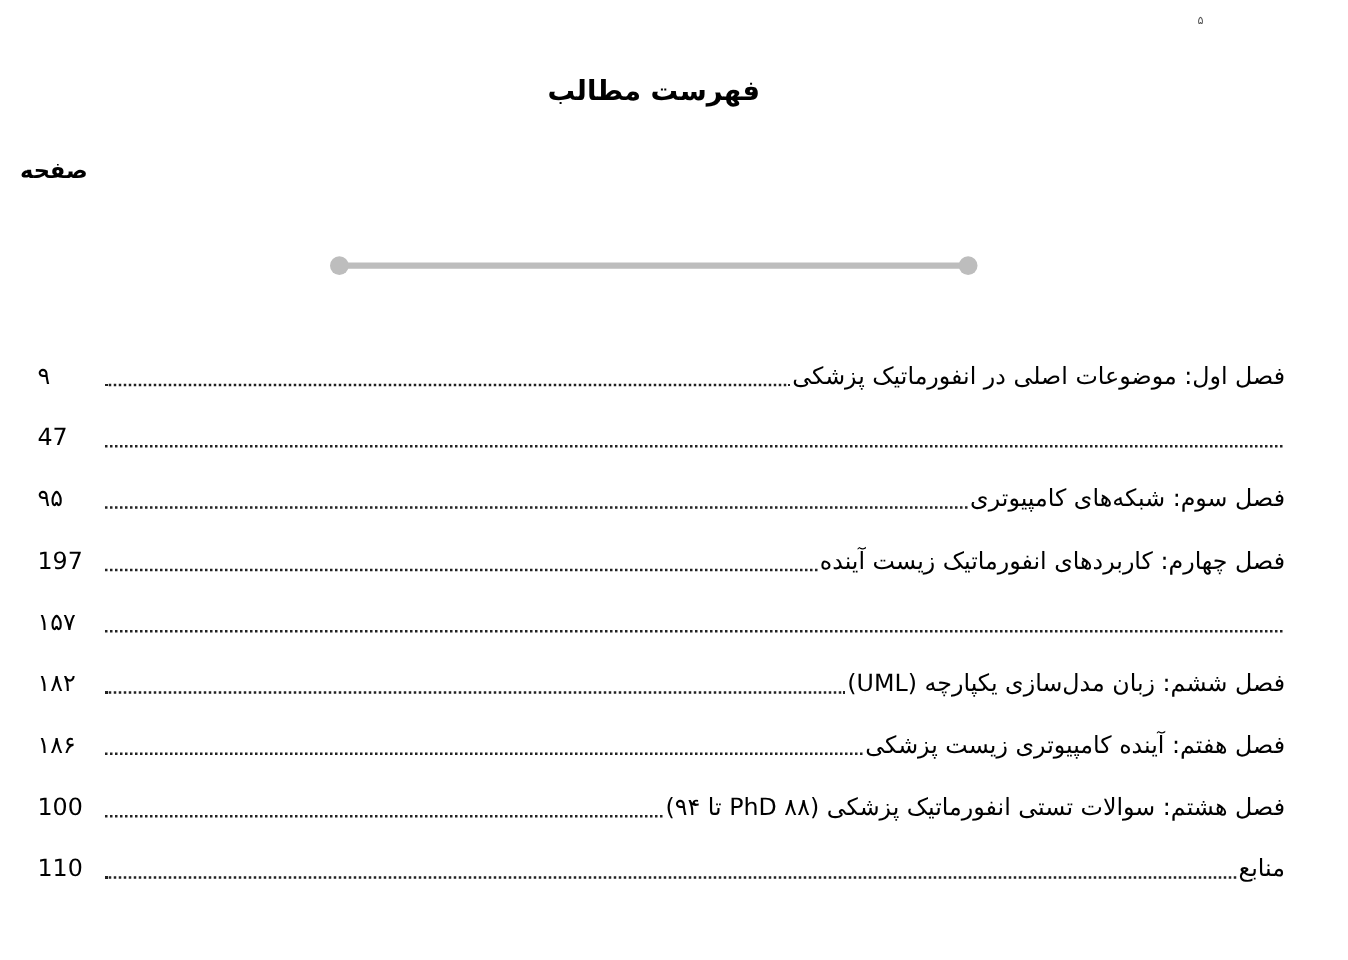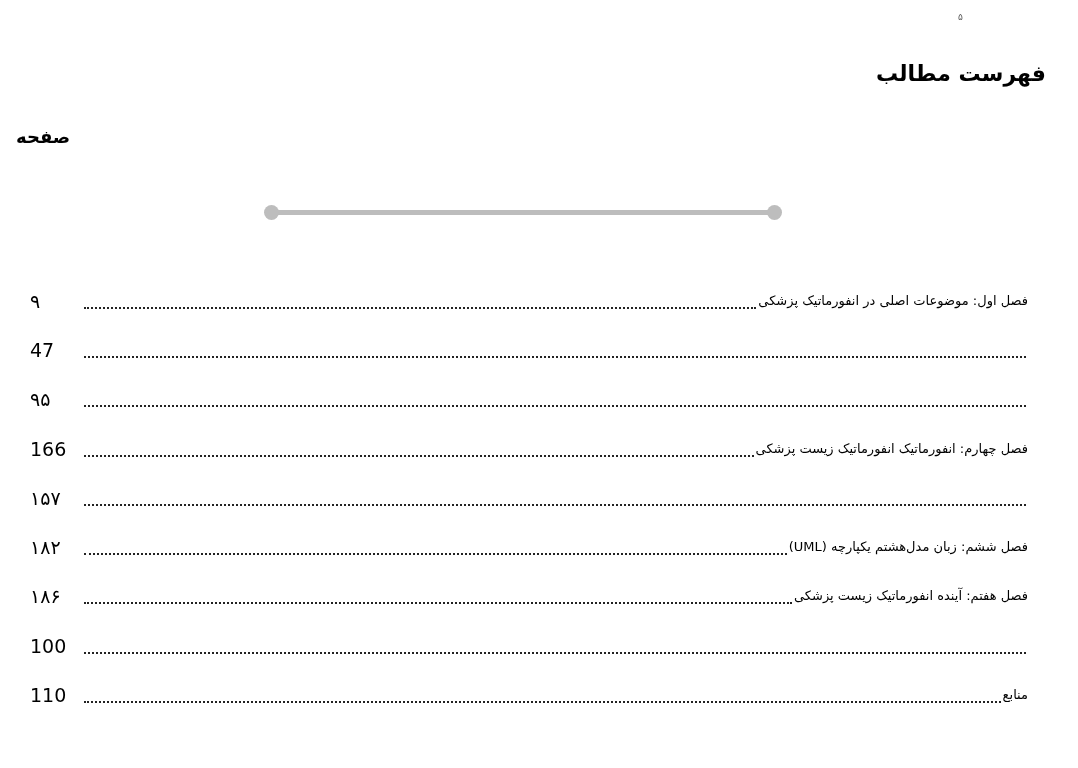--- a/index.html
+++ b/index.html
@@ -20,21 +20,21 @@
       left: 958px;
       top: 12px;
       font-size: 9px;
       color: #555;
     }
     .doc-title {
       position: absolute;
       left: 0;
       width: 1046px;
       top: 58px;
-      text-align: right;
+      text-align: center;
       direction: rtl;
       font-family: "DejaVu Sans", sans-serif;
       font-weight: bold;
       font-size: 22px;
       line-height: 32px;
     }
     .page-col-label {
       position: absolute;
       left: 16px;
       top: 124px;
@@ -78,21 +78,21 @@
     .toc-row {
       height: 49.3px;
       display: flex;
       flex-direction: row-reverse;
       align-items: center;
       direction: ltr;
     }
     .toc-title {
       direction: rtl;
       font-family: "DejaVu Sans", sans-serif;
-      font-size: 13px;
+      font-size: 19px;
       line-height: 36px;
       white-space: nowrap;
       flex: 0 0 auto;
     }
     .toc-leader {
       flex: 1 1 auto;
       height: 2px;
       margin: 12px 2px 0 14px;
       border-bottom: 2px dotted #222;
     }
@@ -124,43 +124,45 @@
   <div class="toc-row">
     <span class="toc-title">فصل اول: موضوعات اصلی در انفورماتیک پزشکی</span>
     <span class="toc-leader"></span>
     <span class="toc-page">۹</span>
   </div>
   <div class="toc-row">
     <span class="toc-leader"></span>
     <span class="toc-page">47</span>
   </div>
   <div class="toc-row">
+    <span class="toc-title">فصل سوم: شبکه‌های کامپیوتری</span>
     <span class="toc-leader"></span>
     <span class="toc-page">۹۵</span>
   </div>
   <div class="toc-row">
-    <span class="toc-title">فصل چهارم: انفورماتیک انفورماتیک زیست پزشکی</span>
+    <span class="toc-title">فصل چهارم: کاربردهای انفورماتیک زیست آینده</span>
     <span class="toc-leader"></span>
-    <span class="toc-page">166</span>
+    <span class="toc-page">197</span>
   </div>
   <div class="toc-row">
     <span class="toc-leader"></span>
     <span class="toc-page">۱۵۷</span>
   </div>
   <div class="toc-row">
-    <span class="toc-title">فصل ششم: زبان مدل‌هشتم یکپارچه (UML)</span>
+    <span class="toc-title">فصل ششم: زبان مدل‌سازی یکپارچه (UML)</span>
     <span class="toc-leader"></span>
     <span class="toc-page">۱۸۲</span>
   </div>
   <div class="toc-row">
-    <span class="toc-title">فصل هفتم: آینده انفورماتیک زیست پزشکی</span>
+    <span class="toc-title">فصل هفتم: آینده کامپیوتری زیست پزشکی</span>
     <span class="toc-leader"></span>
     <span class="toc-page">۱۸۶</span>
   </div>
   <div class="toc-row">
+    <span class="toc-title">فصل هشتم: سوالات تستی انفورماتیک پزشکی (PhD ۸۸ تا ۹۴)</span>
     <span class="toc-leader"></span>
     <span class="toc-page">100</span>
   </div>
   <div class="toc-row">
     <span class="toc-title">منابع</span>
     <span class="toc-leader"></span>
     <span class="toc-page">110</span>
   </div>
 </div>
 

